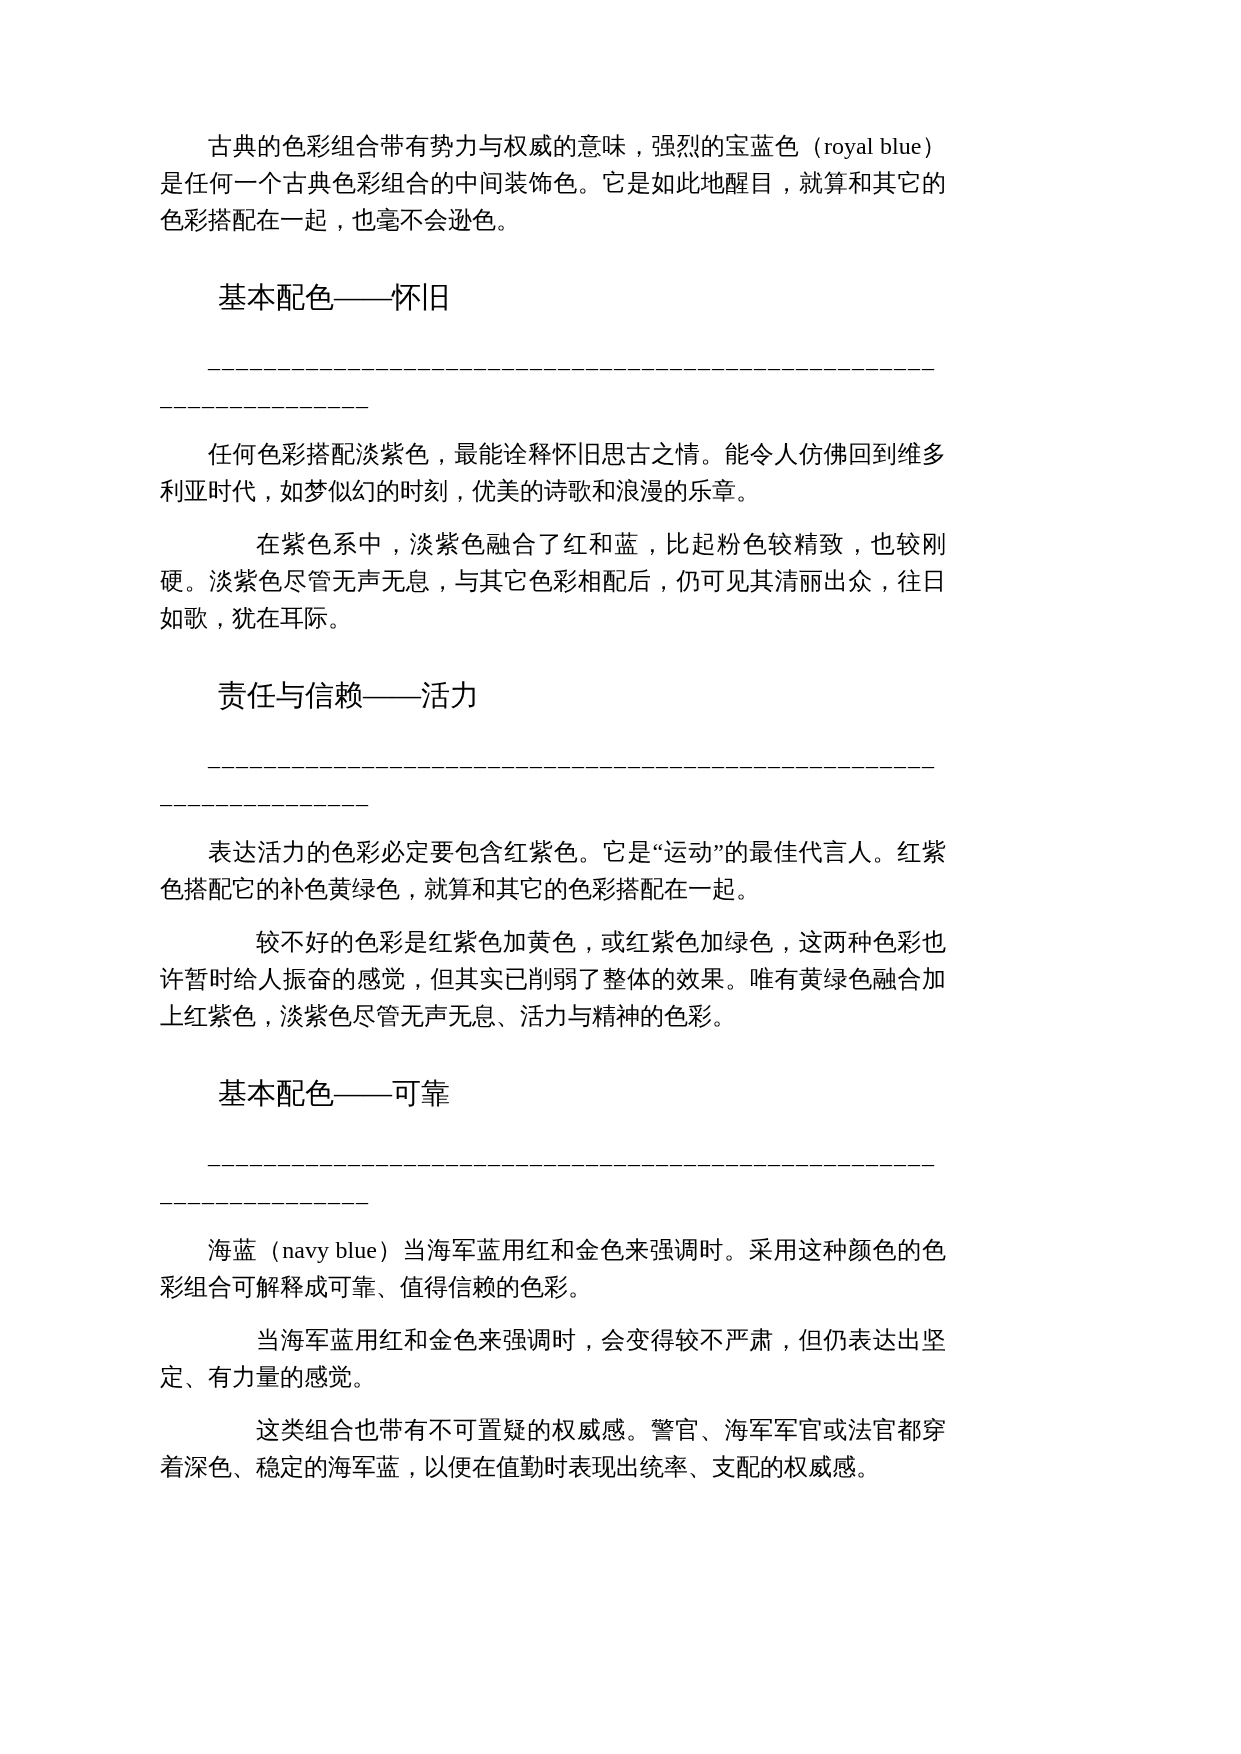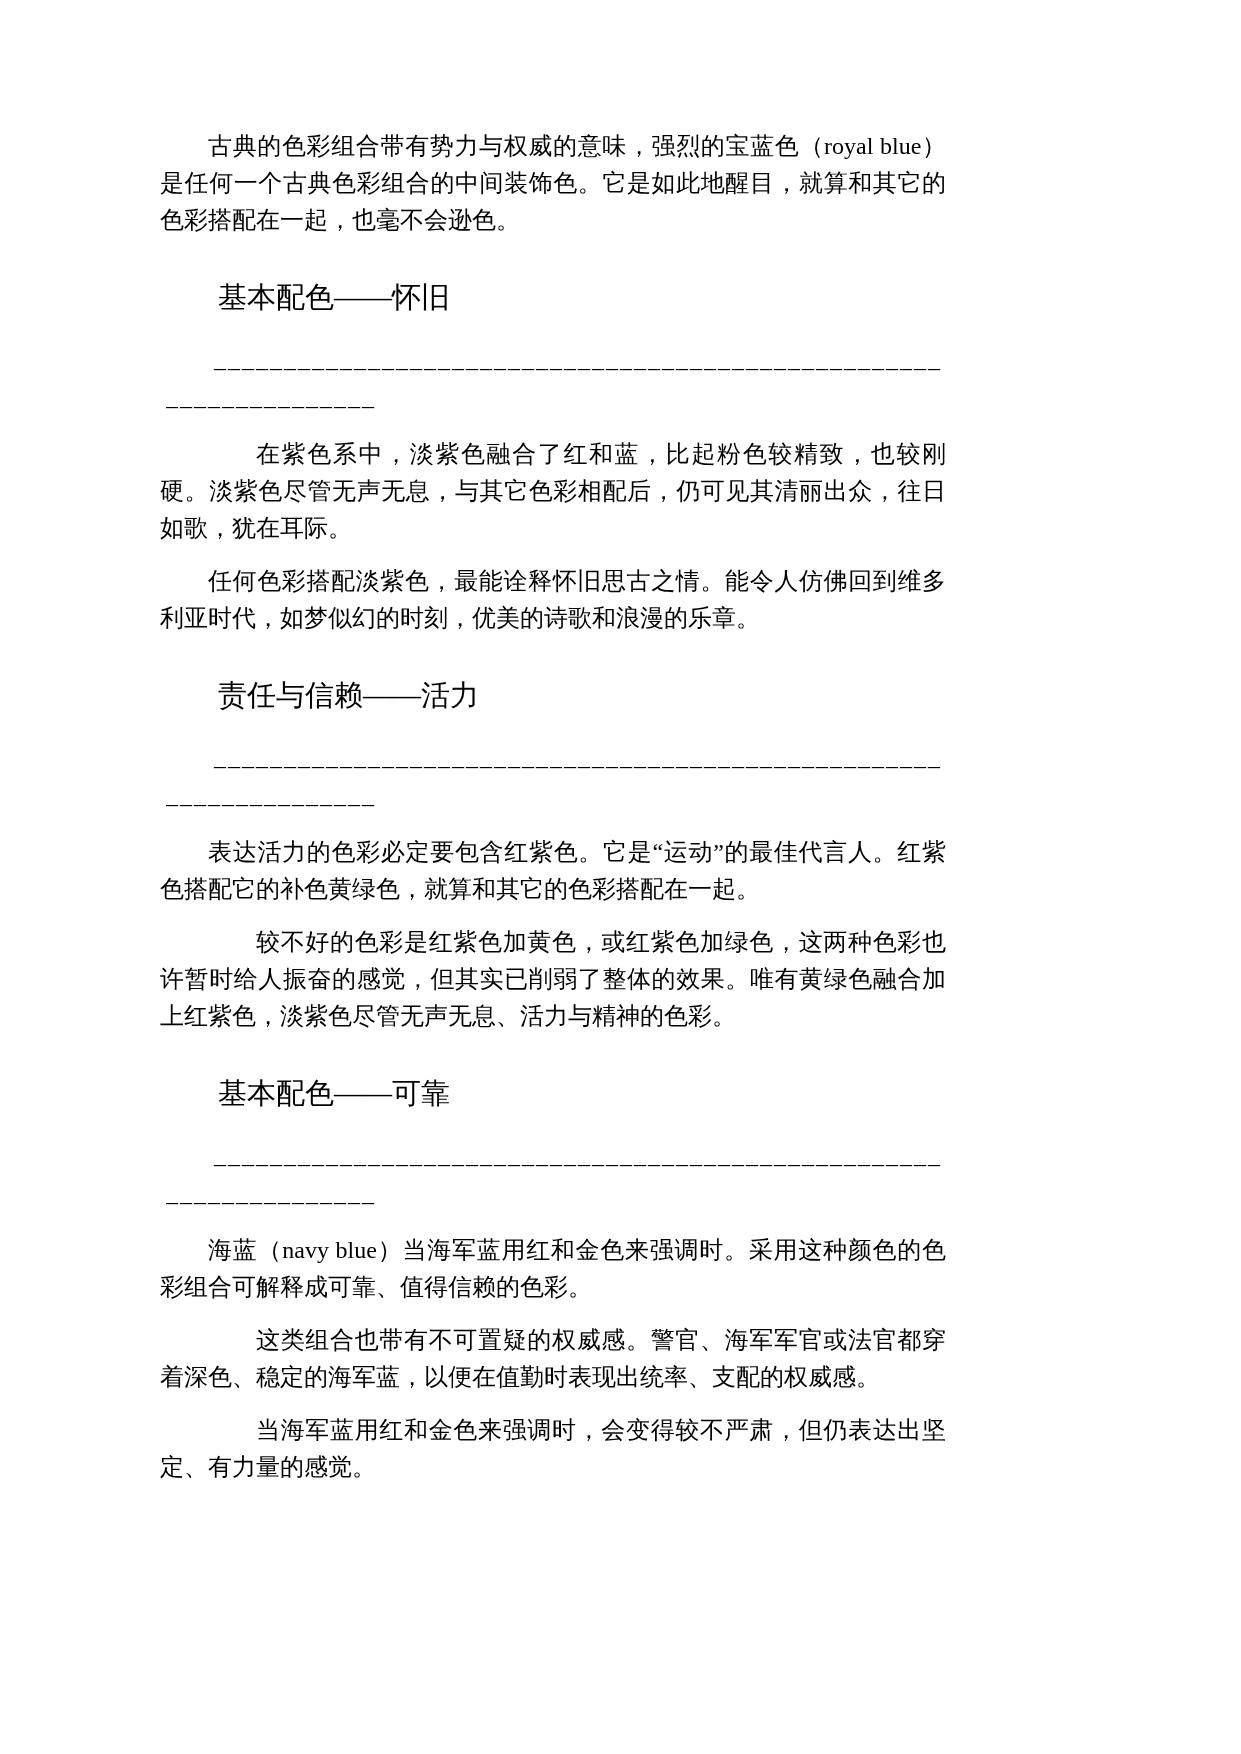--- a/index.html
+++ b/index.html
@@ -31,21 +31,21 @@
   .indent-2 { text-indent: 2em; }
   .indent-4 { text-indent: 4em; }
   .heading {
     margin: 40px 0 24px 0;
     text-indent: 2em;
     font-weight: normal;
     font-size: 29px;
     line-height: 37px;
   }
   .separator {
-    margin: 0 0 20px 6px;
+    margin: 0 0 20px 0;
     line-height: 38px;
     letter-spacing: 2px;
     white-space: nowrap;
     overflow: hidden;
   }
   .separator .sep-line { display: block; }
   .separator .sep-line.first { text-indent: 2em; }
 </style>
 </head>
 <body>
@@ -56,23 +56,23 @@
     <p class="para indent-2">古典的色彩组合带有势力与权威的意味，强烈的宝蓝色（royal blue）是任何一个古典色彩组合的中间装饰色。它是如此地醒目，就算和其它的色彩搭配在一起，也毫不会逊色。</p>
 
 
     <p class="heading">基本配色——怀旧</p>
 
     <div class="separator">
       <span class="sep-line first">____________________________________________________</span>
       <span class="sep-line">_______________</span>
     </div>
 
+    <p class="para indent-2">任何色彩搭配淡紫色，最能诠释怀旧思古之情。能令人仿佛回到维多利亚时代，如梦似幻的时刻，优美的诗歌和浪漫的乐章。</p>
+
     <p class="para indent-4">在紫色系中，淡紫色融合了红和蓝，比起粉色较精致，也较刚硬。淡紫色尽管无声无息，与其它色彩相配后，仍可见其清丽出众，往日如歌，犹在耳际。</p>
-
-    <p class="para indent-2">任何色彩搭配淡紫色，最能诠释怀旧思古之情。能令人仿佛回到维多利亚时代，如梦似幻的时刻，优美的诗歌和浪漫的乐章。</p>
 
     <p class="heading">责任与信赖——活力</p>
 
     <div class="separator">
       <span class="sep-line first">____________________________________________________</span>
       <span class="sep-line">_______________</span>
     </div>
 
     <p class="para indent-2">表达活力的色彩必定要包含红紫色。它是“运动”的最佳代言人。红紫色搭配它的补色黄绿色，就算和其它的色彩搭配在一起。</p>
 
@@ -80,18 +80,18 @@
 
     <p class="heading">基本配色——可靠</p>
 
     <div class="separator">
       <span class="sep-line first">____________________________________________________</span>
       <span class="sep-line">_______________</span>
     </div>
 
     <p class="para indent-2">海蓝（navy blue）当海军蓝用红和金色来强调时。采用这种颜色的色彩组合可解释成可靠、值得信赖的色彩。</p>
 
+    <p class="para indent-4">当海军蓝用红和金色来强调时，会变得较不严肃，但仍表达出坚定、有力量的感觉。</p>
+
     <p class="para indent-4">这类组合也带有不可置疑的权威感。警官、海军军官或法官都穿着深色、稳定的海军蓝，以便在值勤时表现出统率、支配的权威感。</p>
-
-    <p class="para indent-4">当海军蓝用红和金色来强调时，会变得较不严肃，但仍表达出坚定、有力量的感觉。</p>
 
   </div>
 </div>
 
 </body></html>

